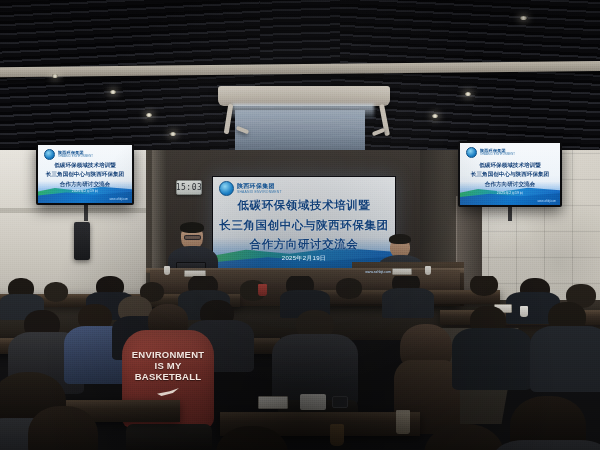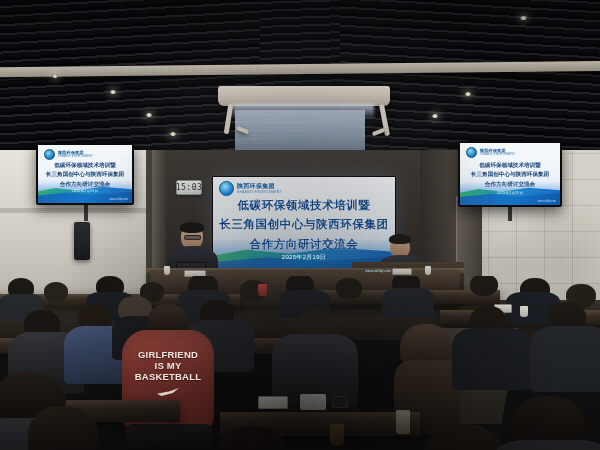--- a/index.html
+++ b/index.html
@@ -128,21 +128,20 @@
   .tv-stalk {
     position:absolute; width:4px; background:#2a2a2e; opacity:.9;
   }
 
   
   .slide {
     position:absolute; inset:0;
     background:linear-gradient(180deg,#f6f9fc 0%,#eef4f9 52%,#e7eff7 62%,#1f7ddc 100%);
     display:flex; flex-direction:column;
     overflow:hidden;
-    justify-content:center;
   }
   .slide-wave {
     position:absolute; left:0; right:0; bottom:0; height:34%;
     background:
       linear-gradient(120deg, #2fae63 0%, #22a19a 26%, #1c84cf 58%, #1564c0 100%);
     clip-path:polygon(0% 42%, 18% 24%, 42% 36%, 68% 18%, 100% 30%, 100% 100%, 0% 100%);
   }
   .slide-wave2 {
     position:absolute; left:0; right:0; bottom:0; height:26%;
     background:linear-gradient(120deg,#1a5fb4 0%,#1173c8 50%,#0d59a8 100%);
@@ -483,21 +482,21 @@
     <div style="position:absolute; left:64px;  top:50px; width:72px; height:58px; border-radius:30% 30% 8% 8%; background:linear-gradient(180deg,#4d5f86,#32405c);"></div>
 
     <div style="position:absolute; left:118px; top:20px; width:34px; height:28px; border-radius:46%; background:#4a4036;"></div>
     <div style="position:absolute; left:112px; top:40px; width:62px; height:44px; border-radius:30% 30% 8% 8%; background:#1d1f24;"></div>
 
     <div style="position:absolute; left:200px; top:24px; width:34px; height:28px; border-radius:46%; background:#1a1613;"></div>
     <div style="position:absolute; left:186px; top:44px; width:68px; height:52px; border-radius:30% 30% 8% 8%; background:#2b2d33;"></div>
 
     <div style="position:absolute; left:148px; top:28px; width:40px; height:34px; border-radius:46% 46% 40% 40%; background:linear-gradient(180deg,#3d3128,#201914);"></div>
     <div style="position:absolute; left:122px; top:54px; width:92px; height:98px; border-radius:26% 26% 10% 10%; background:linear-gradient(180deg,#c25a4e 0%,#ad473e 45%,#8e3630 100%); box-shadow:inset 0 8px 14px rgba(0,0,0,.18);"></div>
-    <div class="tshirt-text" style="left:122px; top:74px; width:92px; font-size:9.5px;">GIRLFRIEND</div>
+    <div class="tshirt-text" style="left:122px; top:74px; width:92px; font-size:9.5px;">ENVIRONMENT</div>
     <div class="tshirt-text" style="left:122px; top:85px; width:92px; font-size:9.5px;">IS MY</div>
     <div class="tshirt-text" style="left:122px; top:96px; width:92px; font-size:9.5px;">BASKETBALL</div>
     <div class="swoosh" style="left:157px; top:112px;"></div>
 
     <div class="chairback" style="left:126px; top:148px; width:86px; height:26px;"></div>
 
     <div style="position:absolute; left:296px; top:34px; width:38px; height:30px; border-radius:46%; background:#2e2720;"></div>
     <div style="position:absolute; left:272px; top:58px; width:86px; height:72px; border-radius:28% 28% 8% 8%; background:linear-gradient(180deg,#3d3f45,#23252a);"></div>
     <div class="chairback" style="left:278px; top:124px; width:80px; height:22px;"></div>
 

